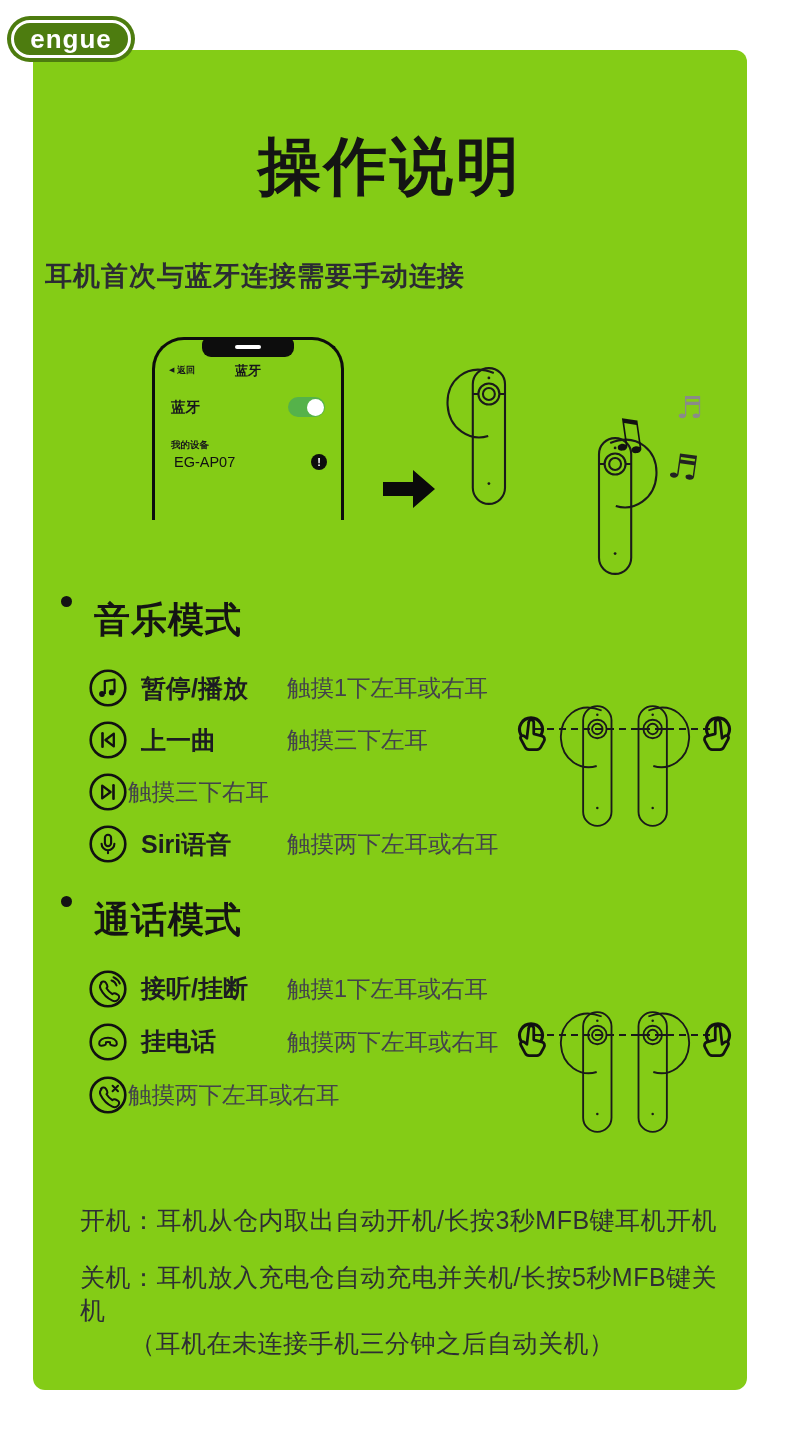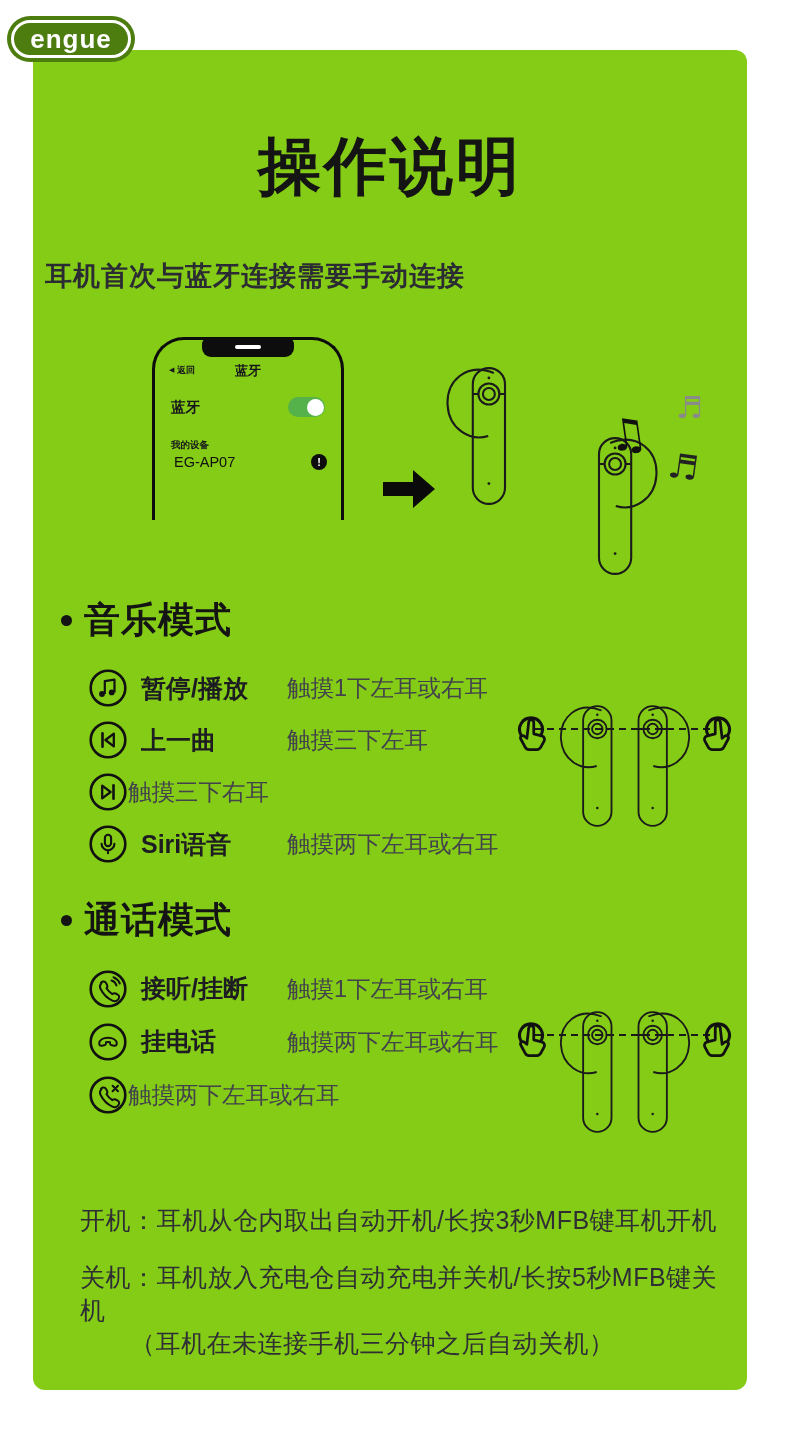--- a/index.html
+++ b/index.html
@@ -23,21 +23,21 @@
   .nav-title{position:absolute;left:0;top:0;width:100%;text-align:center;font-size:13px;font-weight:700;color:#16161c;}
   .bt-row{position:absolute;left:16px;right:16px;top:57px;display:flex;align-items:center;justify-content:space-between;}
   .bt-label{font-size:14.5px;font-weight:600;color:#16161c;}
   .toggle{position:relative;width:37px;height:20px;border-radius:10px;background:#55b24a;}
   .toggle .knob{position:absolute;right:1.5px;top:1.5px;width:17px;height:17px;border-radius:50%;background:#ffffff;}
   .mydev{position:absolute;left:16px;top:99px;font-size:9.5px;font-weight:700;color:#16161c;}
   .dev-row{position:absolute;left:19px;right:14px;top:114px;display:flex;align-items:center;justify-content:space-between;}
   .dev-name{font-size:14.5px;font-weight:500;color:#111;}
   .info-dot{width:16px;height:16px;border-radius:50%;background:#0d0d0d;color:#fff;font-size:11px;font-weight:800;display:flex;align-items:center;justify-content:center;}
   
-  .sec-head{position:absolute;left:28px;display:flex;align-items:center;gap:12px;}
+  .sec-head{position:absolute;left:28px;display:flex;gap:22px;}
   .sec-head .dot{width:11px;height:11px;border-radius:50%;background:#141414;}
   .sec-head .txt{font-size:36px;font-weight:800;color:#141414;letter-spacing:1px;}
   .rows{position:absolute;left:55px;display:flex;flex-direction:column;}
   .row{display:flex;align-items:center;height:52px;}
   .row .cicon{width:40px;height:40px;flex:0 0 40px;}
   .row .lbl{width:146px;margin-left:13px;font-size:25px;font-weight:600;color:#1c1c22;}
   .row .dsc{font-size:23.5px;font-weight:400;color:#43434b;}
   .footer{position:absolute;left:47px;top:1154px;width:640px;color:#2e2e34;}
   .footer p{margin:0;font-size:25px;font-weight:500;line-height:33px;letter-spacing:0.5px;}
   .footer .p2{margin-top:24px;}

